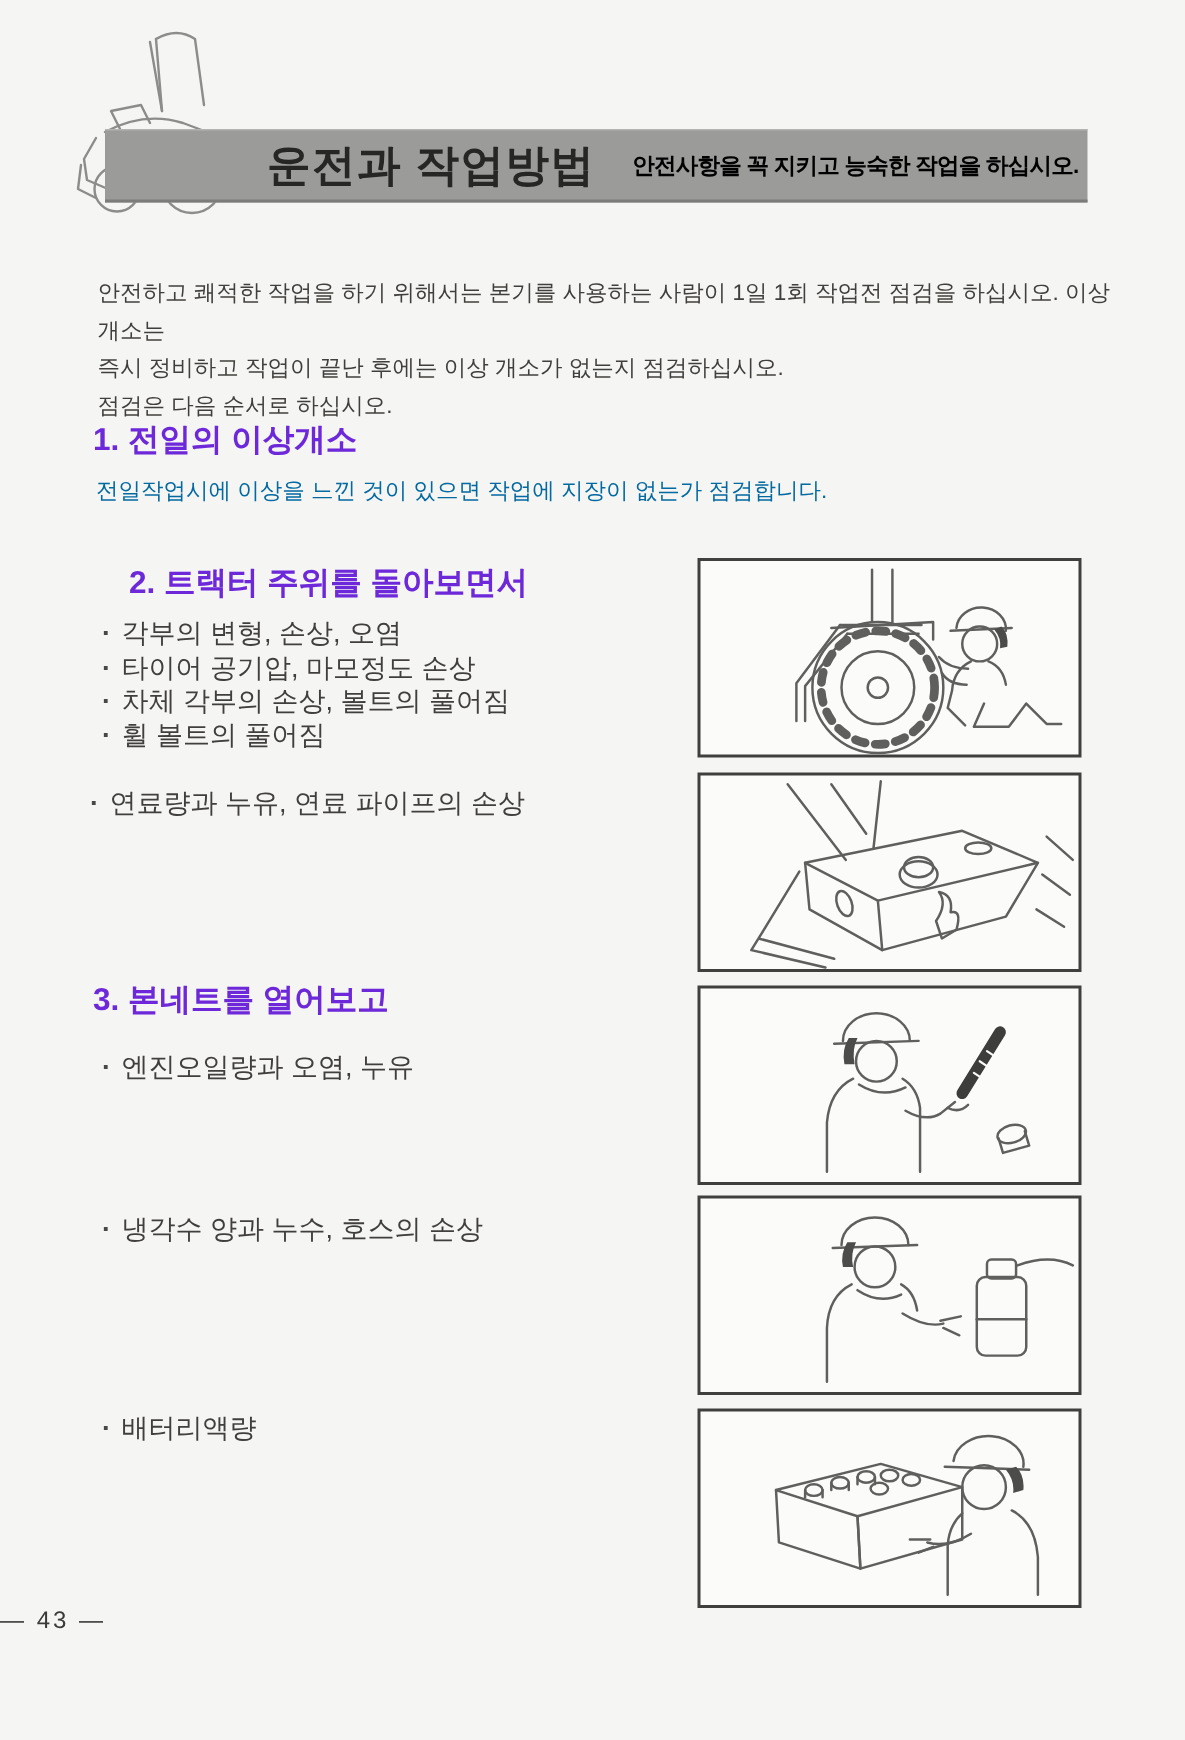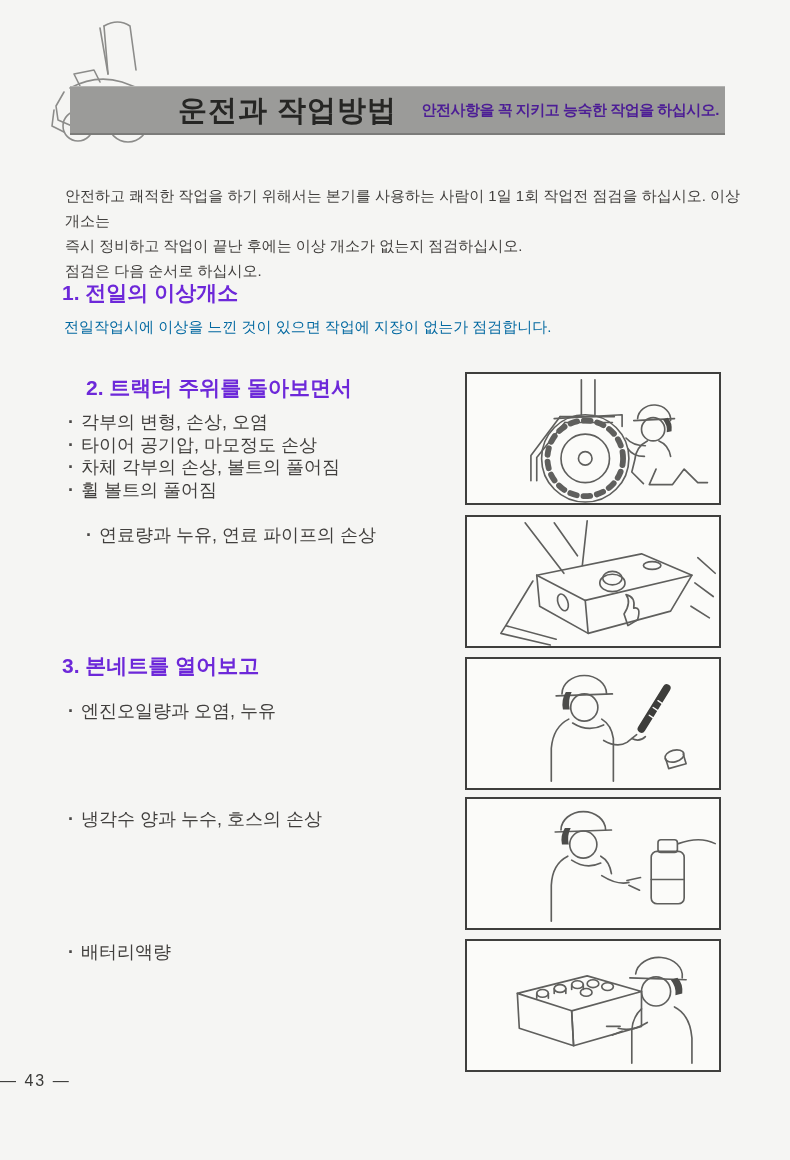--- a/index.html
+++ b/index.html
@@ -16,21 +16,21 @@
     background:#9b9b99;
     box-shadow: inset 0 1px 0 #b3b3b1, inset 0 -2px 0 #7c7c7a;
   }
   .banner-title {
     position:absolute; left:108px; top:5px;
     font-size:29px; font-weight:bold; color:#262624; letter-spacing:1px;
     white-space:nowrap;
   }
   .banner-sub {
     position:absolute; right:6px; top:15px;
-    font-size:15px; font-weight:bold; color:#4c1d95; letter-spacing:-0.5px;
+    font-size:15px; font-weight:bold; color:#000000; letter-spacing:-0.5px;
     white-space:nowrap;
   }
   .tractor { position:absolute; left:50px; top:16px; width:130px; height:134px; }
   
   .intro {
     position:absolute; left:65px; top:183px; width:680px;
     font-size:15px; line-height:25px; color:#413f3d;
   }
   
   .sec-heading {
@@ -93,21 +93,21 @@
   <div class="sec-heading" style="left:62px; top:279px;">1. 전일의 이상개소</div>
   <div class="sec1-body">전일작업시에 이상을 느낀 것이 있으면 작업에 지장이 없는가 점검합니다.</div>
 
   <div class="sec-heading" style="left:62px; top:374px;margin-left:24px;">2. 트랙터 주위를 돌아보면서</div>
   <div class="bullets" style="left:68px; top:411px;">
     <div class="bullet">각부의 변형, 손상, 오염</div>
     <div class="bullet">타이어 공기압, 마모정도 손상</div>
     <div class="bullet">차체 각부의 손상, 볼트의 풀어짐</div>
     <div class="bullet">휠 볼트의 풀어짐</div>
   </div>
-  <div class="bullets" style="left:86px; top:524px;">
+  <div class="bullets" style="left:60px; top:524px;">
     <div class="bullet">연료량과 누유, 연료 파이프의 손상</div>
   </div>
 
   <div class="sec-heading" style="left:62px; top:652px;">3. 본네트를 열어보고</div>
   <div class="bullets" style="left:68px; top:700px;">
     <div class="bullet">엔진오일량과 오염, 누유</div>
   </div>
   <div class="bullets" style="left:68px; top:808px;">
     <div class="bullet">냉각수 양과 누수, 호스의 손상</div>
   </div>

